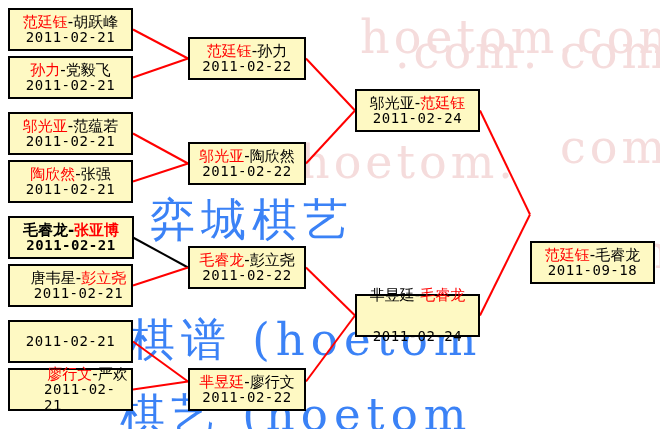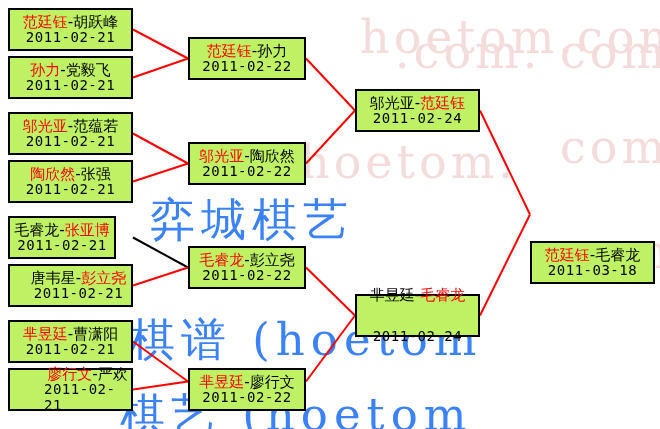--- a/index.html
+++ b/index.html
@@ -15,21 +15,21 @@
     white-space:nowrap;user-select:none;pointer-events:none;z-index:0;
   }
   .wm-lat{font-size:46px;letter-spacing:4px;color:#f5dcdc;}
   .wm-cjk{font-size:45px;letter-spacing:6px;color:#3b82f6;}
 
   
   #links{position:absolute;left:0;top:0;width:660px;height:429px;z-index:1;}
 
   
   .box{
-    position:absolute;box-sizing:border-box;background:#bef264;
+    position:absolute;box-sizing:border-box;background:#fef9c3;
     border:2px solid #000000;z-index:2;
     display:flex;flex-direction:column;align-items:center;justify-content:center;
     line-height:1.1;
   }
   .players{font-size:15px;white-space:nowrap;color:#000;}
   .players .w{color:#ff0000;}
   .players .sep{color:#000;}
   .date{
     font-size:14px;color:#000;letter-spacing:0.5px;
     font-family:"DejaVu Sans Mono","Liberation Mono",monospace;
@@ -75,30 +75,29 @@
         <div class="date">2011-02-21</div>
       </div>
       <div class="box" style="left: 8px; top: 112px; width: 125px; height: 43px;">
         <div class="players"><span class="w">邬光亚</span><span class="sep">-</span><span>范蕴若</span></div>
         <div class="date">2011-02-21</div>
       </div>
       <div class="box" style="left: 8px; top: 160px; width: 125px; height: 43px;">
         <div class="players"><span class="w">陶欣然</span><span class="sep">-</span><span>张强</span></div>
         <div class="date">2011-02-21</div>
       </div>
-      <div class="box" style="left: 8px; top: 216px; width: 108px; height: 43px;">
+      <div class="box" style="left: 8px; top: 216px; width: 126px; height: 43px; font-weight: bold;">
         <div class="players"><span>毛睿龙</span><span class="sep">-</span><span class="w">张亚博</span></div>
         <div class="date">2011-02-21</div>
       </div>
       <div class="box" style="left: 8px; top: 264px; width: 125px; height: 43px; padding-left: 16px;">
         <div class="players"><span>唐韦星</span><span class="sep">-</span><span class="w">彭立尧</span></div>
         <div class="date">2011-02-21</div>
       </div>
       <div class="box" style="left: 8px; top: 320px; width: 125px; height: 43px;">
-        <div class="players"><span class="w">芈昱廷</span><span class="sep">-</span><span>曹潇阳</span></div>
         <div class="date">2011-02-21</div>
       </div>
       <div class="box" style="left: 8px; top: 368px; width: 125px; height: 43px; padding-left: 34px;">
         <div class="players"><span class="w">廖行文</span><span class="sep">-</span><span>严欢</span></div>
         <div class="date">2011-02-21</div>
       </div>
       <div class="box" style="left: 188px; top: 37px; width: 118px; height: 43px;">
         <div class="players"><span class="w">范廷钰</span><span class="sep">-</span><span>孙力</span></div>
         <div class="date">2011-02-22</div>
       </div>
@@ -117,16 +116,16 @@
       <div class="box" style="left: 355px; top: 89px; width: 125px; height: 43px; align-items: center;">
         <div class="players"><span>邬光亚</span><span class="sep">-</span><span class="w">范廷钰</span></div>
         <div class="date">2011-02-24</div>
       </div>
       <div class="box" style="left: 355px; top: 294px; width: 125px; height: 43px; gap: 26px;">
         <div class="players"><span>芈昱廷</span><span class="sep">-</span><span class="w">毛睿龙</span></div>
         <div class="date">2011-02-24</div>
       </div>
       <div class="box" style="left: 530px; top: 193px; width: 125px; height: 43px; margin-top: 48px;">
         <div class="players"><span class="w">范廷钰</span><span class="sep">-</span><span>毛睿龙</span></div>
-        <div class="date">2011-03-18</div>
+        <div class="date">2011-09-18</div>
       </div>
     </div>
 </div>
 
 </body></html>

